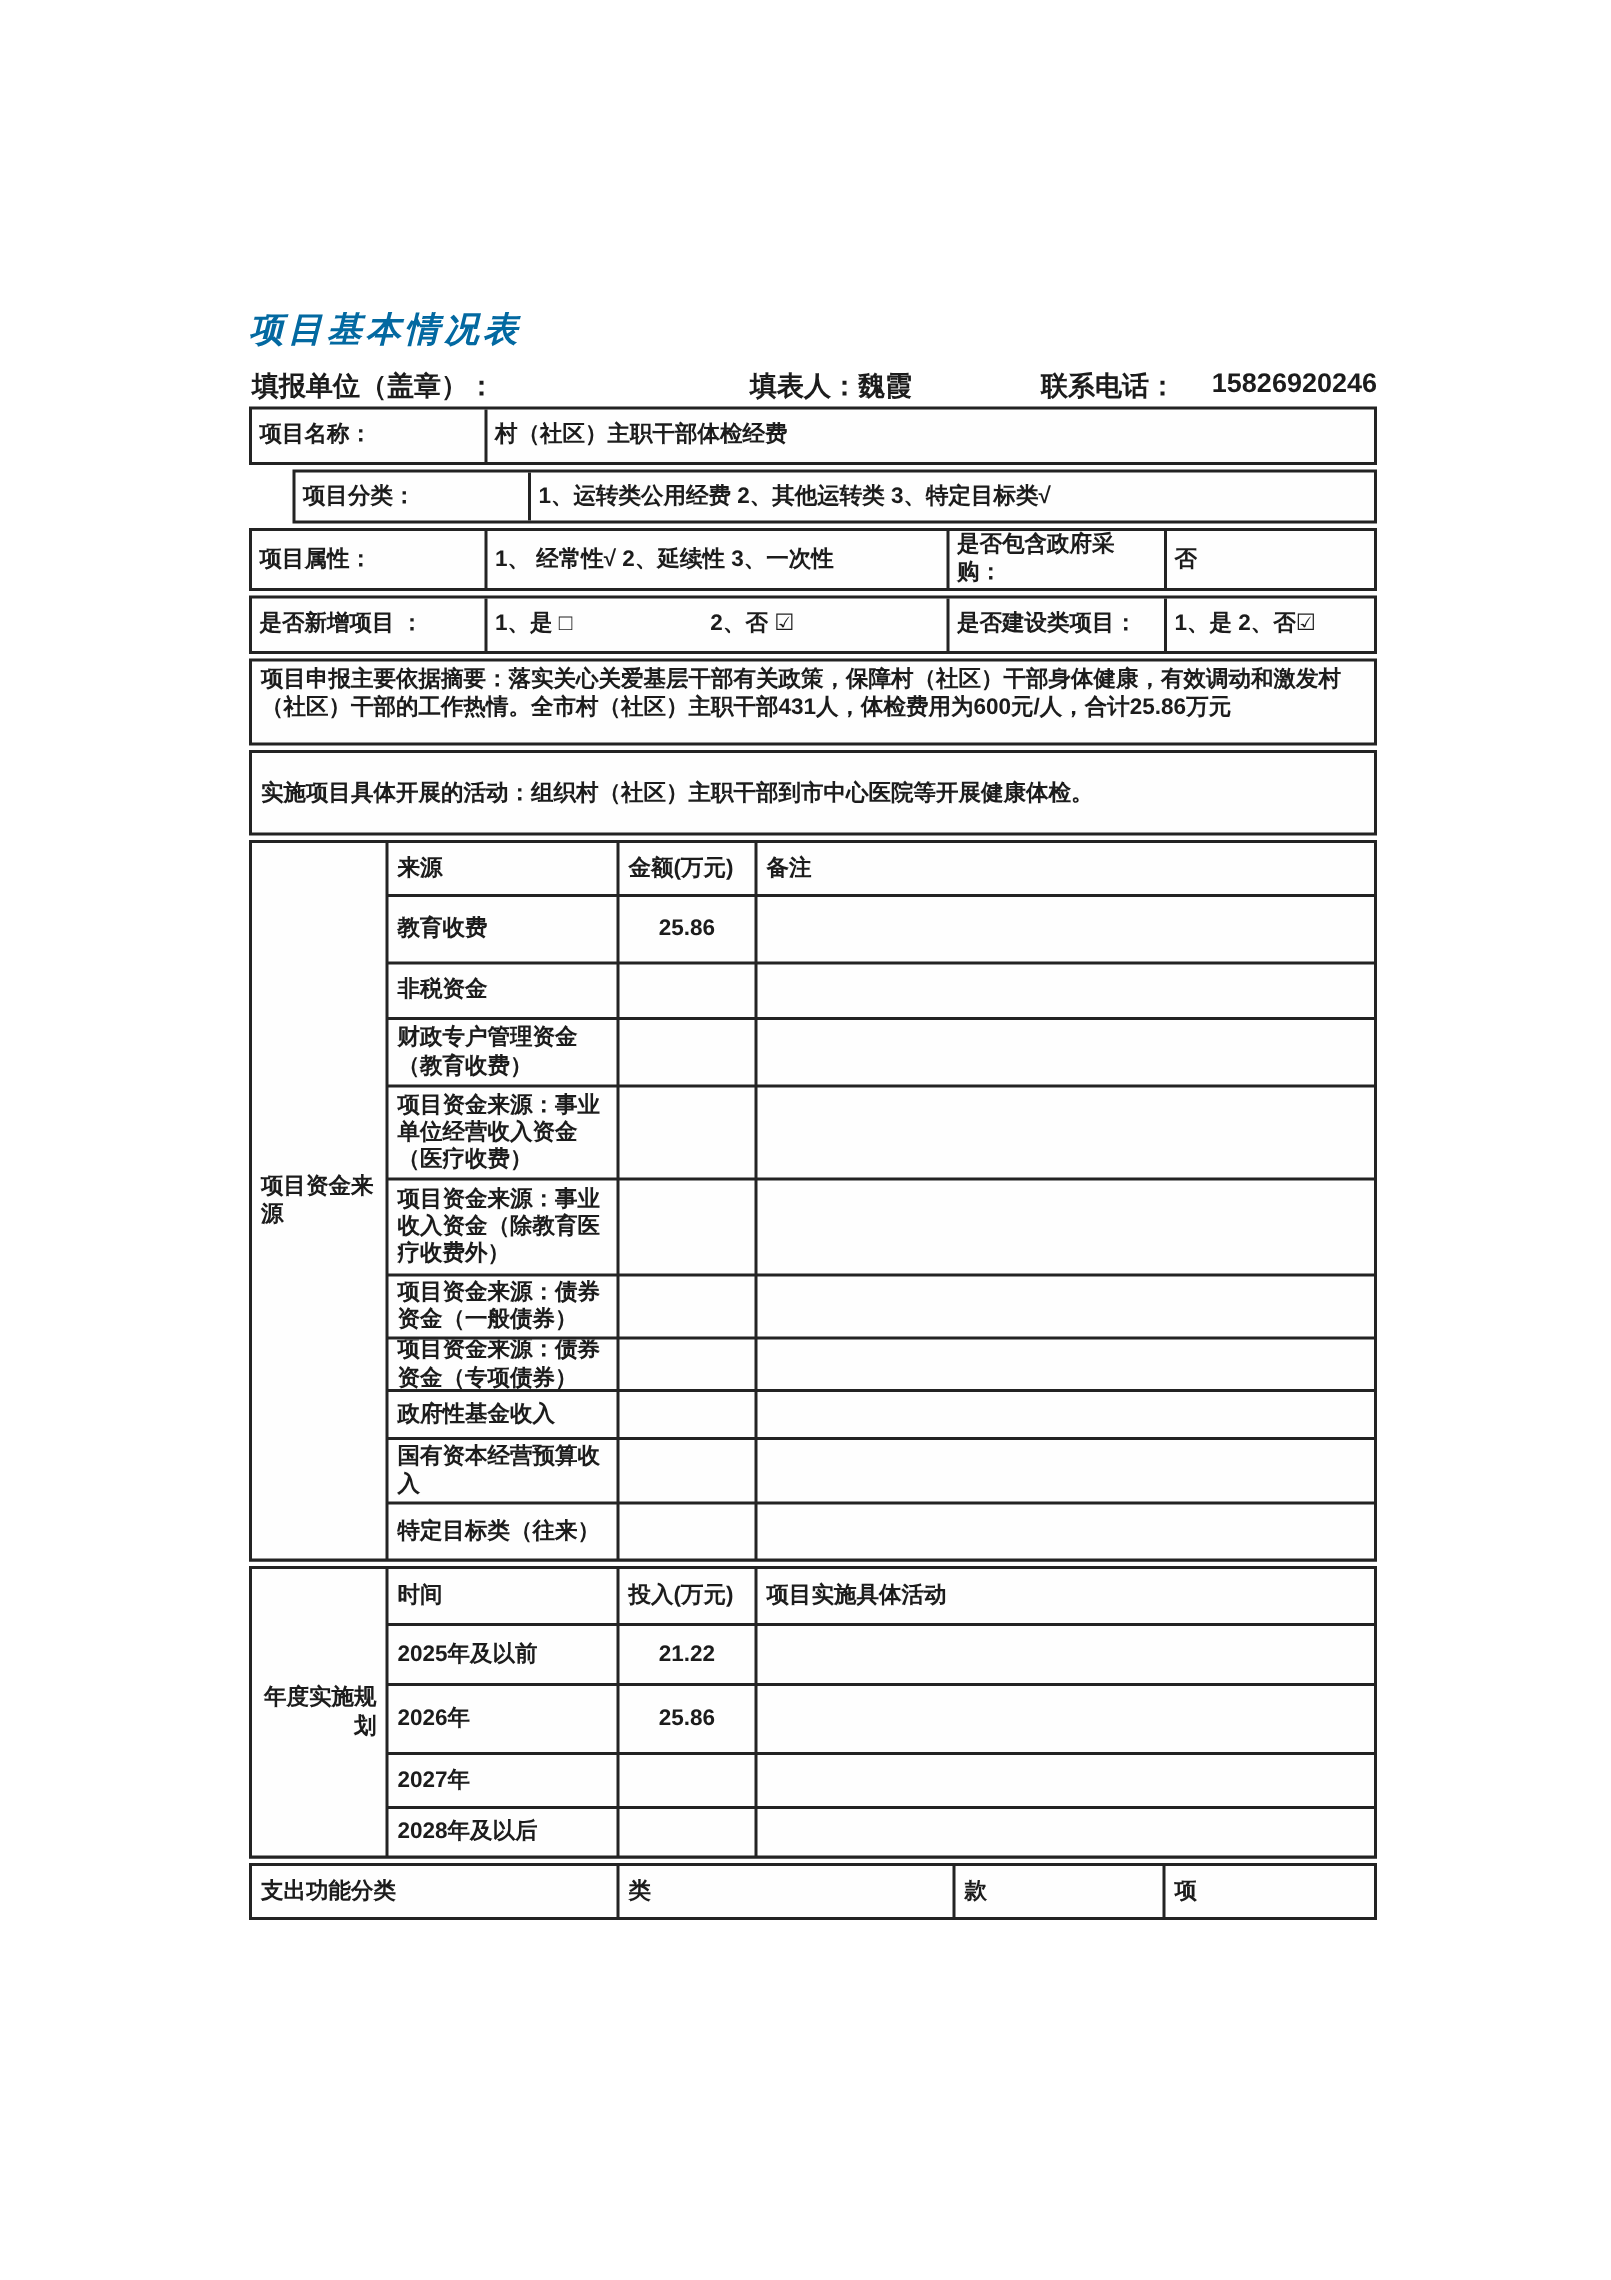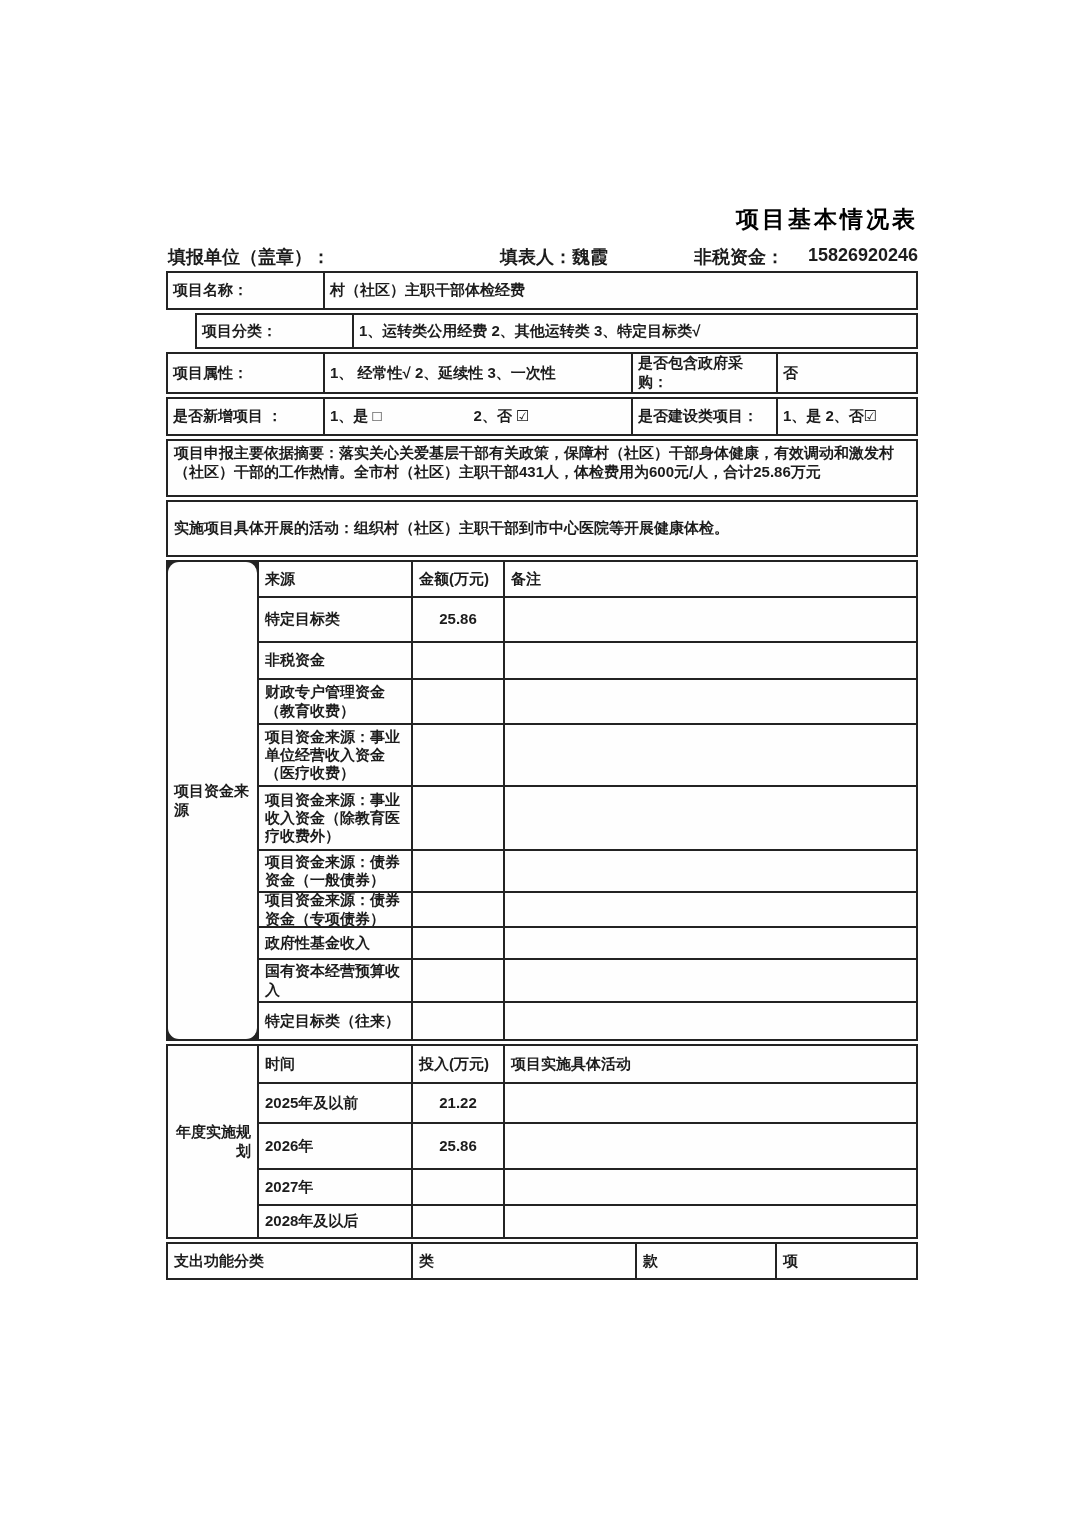--- a/index.html
+++ b/index.html
@@ -5,22 +5,22 @@
   * { margin: 0; padding: 0; box-sizing: border-box; }
   html, body { background: #ffffff; }
   body {
     width: 1074px; height: 1520px; position: relative;
     font-family: "Liberation Sans", "DejaVu Sans", sans-serif;
     color: #1c1c1c; font-weight: bold;
   }
   .sheet { position: absolute; left: 166px; top: 204px; width: 752px; }
 
   .doc-title {
-    text-align: right; font-size: 23px; letter-spacing: 3px;
-    color: #000000; margin-bottom: 8px;
+    text-align: left; font-size: 23px; letter-spacing: 3px;
+    color: #0369a1; margin-bottom: 8px; font-style: italic;
   }
 
   .header-line { position: relative; height: 24px; font-size: 18px; margin-bottom: 4px; }
   .header-line .h-unit   { position: absolute; left: 2px; top: 2px; }
   .header-line .h-filler { position: absolute; left: 334px; top: 2px; }
   .header-line .h-phone-label { position: absolute; left: 528px; top: 2px; }
   .header-line .h-phone-value { position: absolute; right: 0; top: 2px; }
 
   .box {
     border: 2px solid #232323; background: #fefefe;
@@ -49,40 +49,40 @@
   .gridtbl .gcell {
     background: #fefefe; padding: 2px 6px;
     display: flex; align-items: center; line-height: 1.22; overflow: hidden;
   }
   .gcell.center { justify-content: center; text-align: center; }
 
   .funding-grid {
     grid-template-columns: 89px 152px 90px 1fr;
     grid-template-rows: 34px 43px 35px 43px 60px 62px 40px 33px 30px 41px 36px;
   }
-  .funding-grid .span-cell { grid-column: 1; grid-row: 1 / span 11; border-radius: 11px; }
+  .funding-grid .span-cell { grid-column: 1; grid-row: 1 / span 11; }
   .annual-grid {
     grid-template-columns: 89px 152px 90px 1fr;
     grid-template-rows: 36px 38px 44px 34px 31px;
   }
   .annual-grid .span-cell { grid-column: 1; grid-row: 1 / span 5; text-align: right; }
 
   .expense-grid { grid-template-columns: 243px 222px 138px 1fr; grid-template-rows: 34px; }
 </style>
 </head>
 <body>
 
 <div class="sheet">
 
   <div class="doc-title">项目基本情况表</div>
 
   <div class="header-line">
     <span class="h-unit">填报单位（盖章）：</span>
     <span class="h-filler">填表人：魏霞</span>
-    <span class="h-phone-label">非税资金：</span>
+    <span class="h-phone-label">联系电话：</span>
     <span class="h-phone-value">15826920246</span>
   </div>
 
   <div class="box r-name">
     <div class="cell">项目名称：</div>
     <div class="cell">村（社区）主职干部体检经费</div>
   </div>
 
   <div class="box r-cat">
     <div class="cell">项目分类：</div>
@@ -111,21 +111,21 @@
 
   <div class="box r-activity">实施项目具体开展的活动：组织村（社区）主职干部到市中心医院等开展健康体检。</div>
 
   <div class="gridtbl funding-grid">
     <div class="gcell span-cell">项目资金来源</div>
 
     <div class="gcell">来源</div>
     <div class="gcell">金额(万元)</div>
     <div class="gcell">备注</div>
 
-    <div class="gcell">特定目标类</div>
+    <div class="gcell">教育收费</div>
     <div class="gcell center">25.86</div>
     <div class="gcell"></div>
 
     <div class="gcell">非税资金</div>
     <div class="gcell center"></div>
     <div class="gcell"></div>
 
     <div class="gcell">财政专户管理资金（教育收费）</div>
     <div class="gcell center"></div>
     <div class="gcell"></div>

